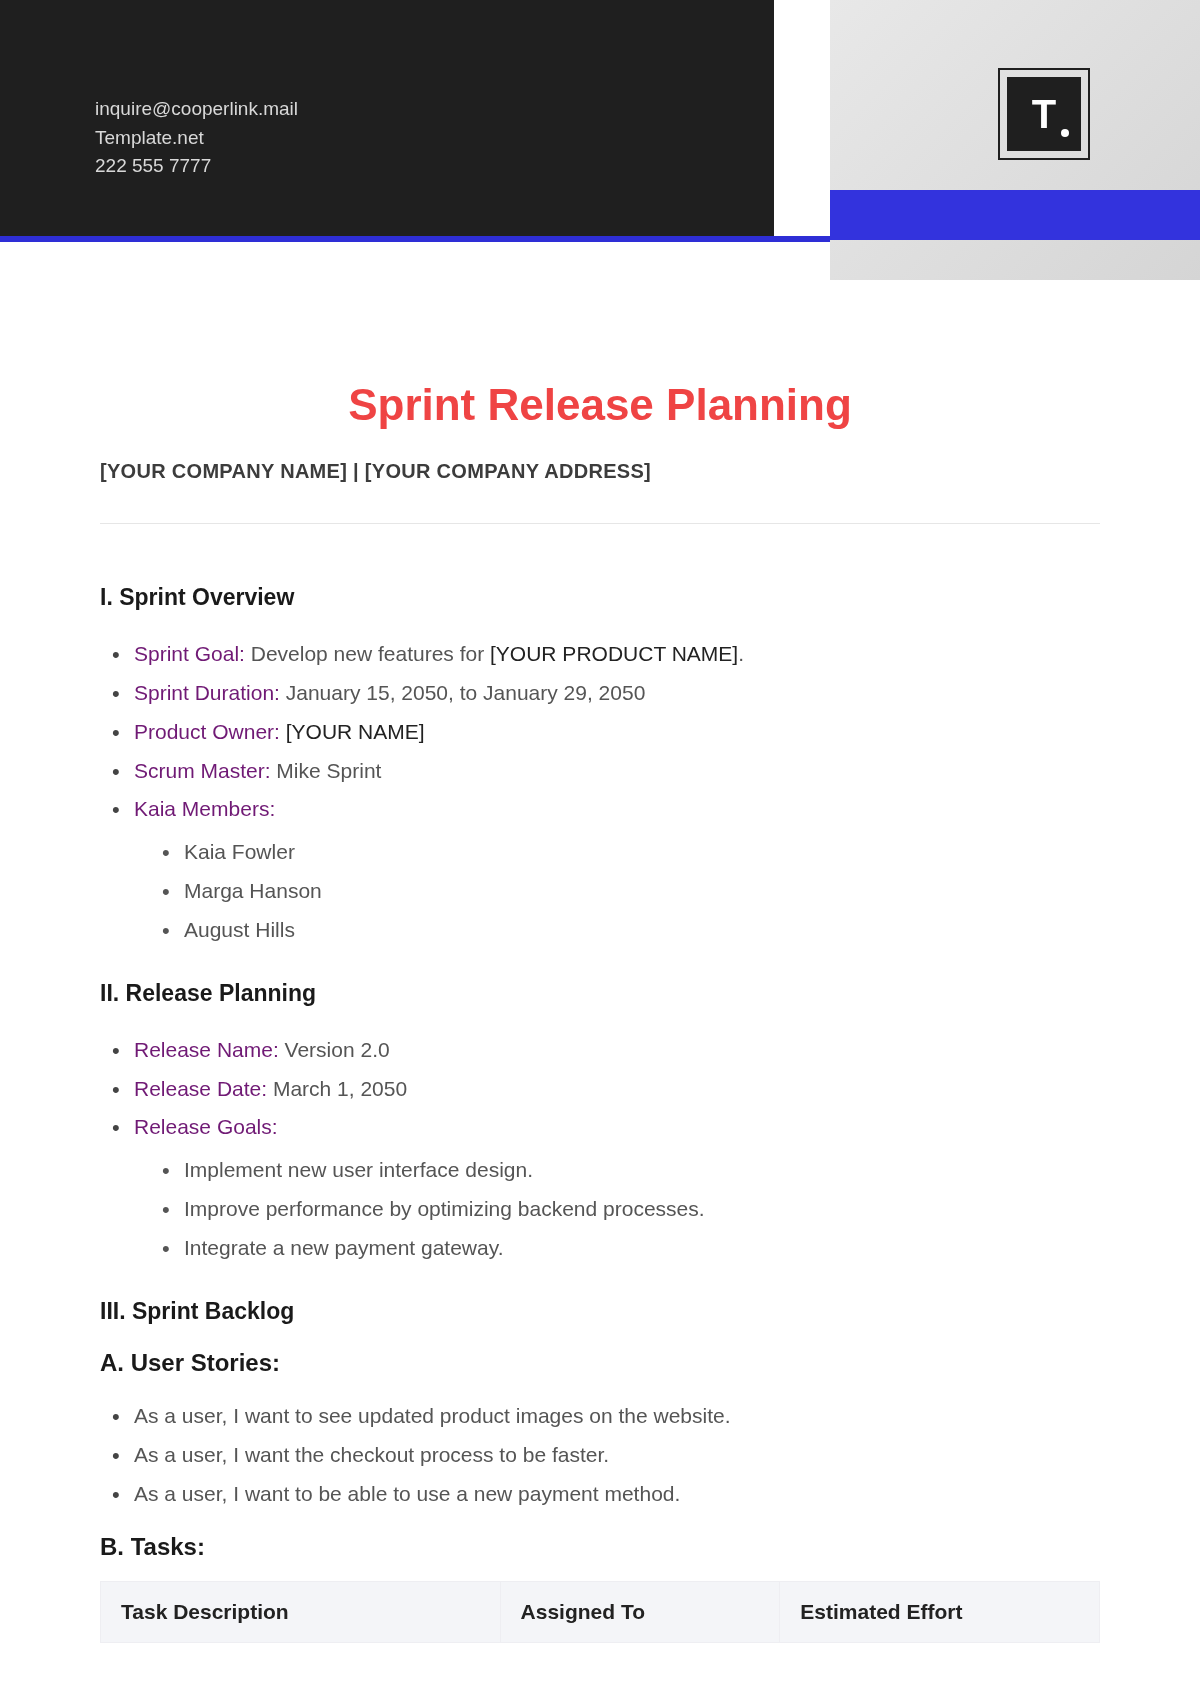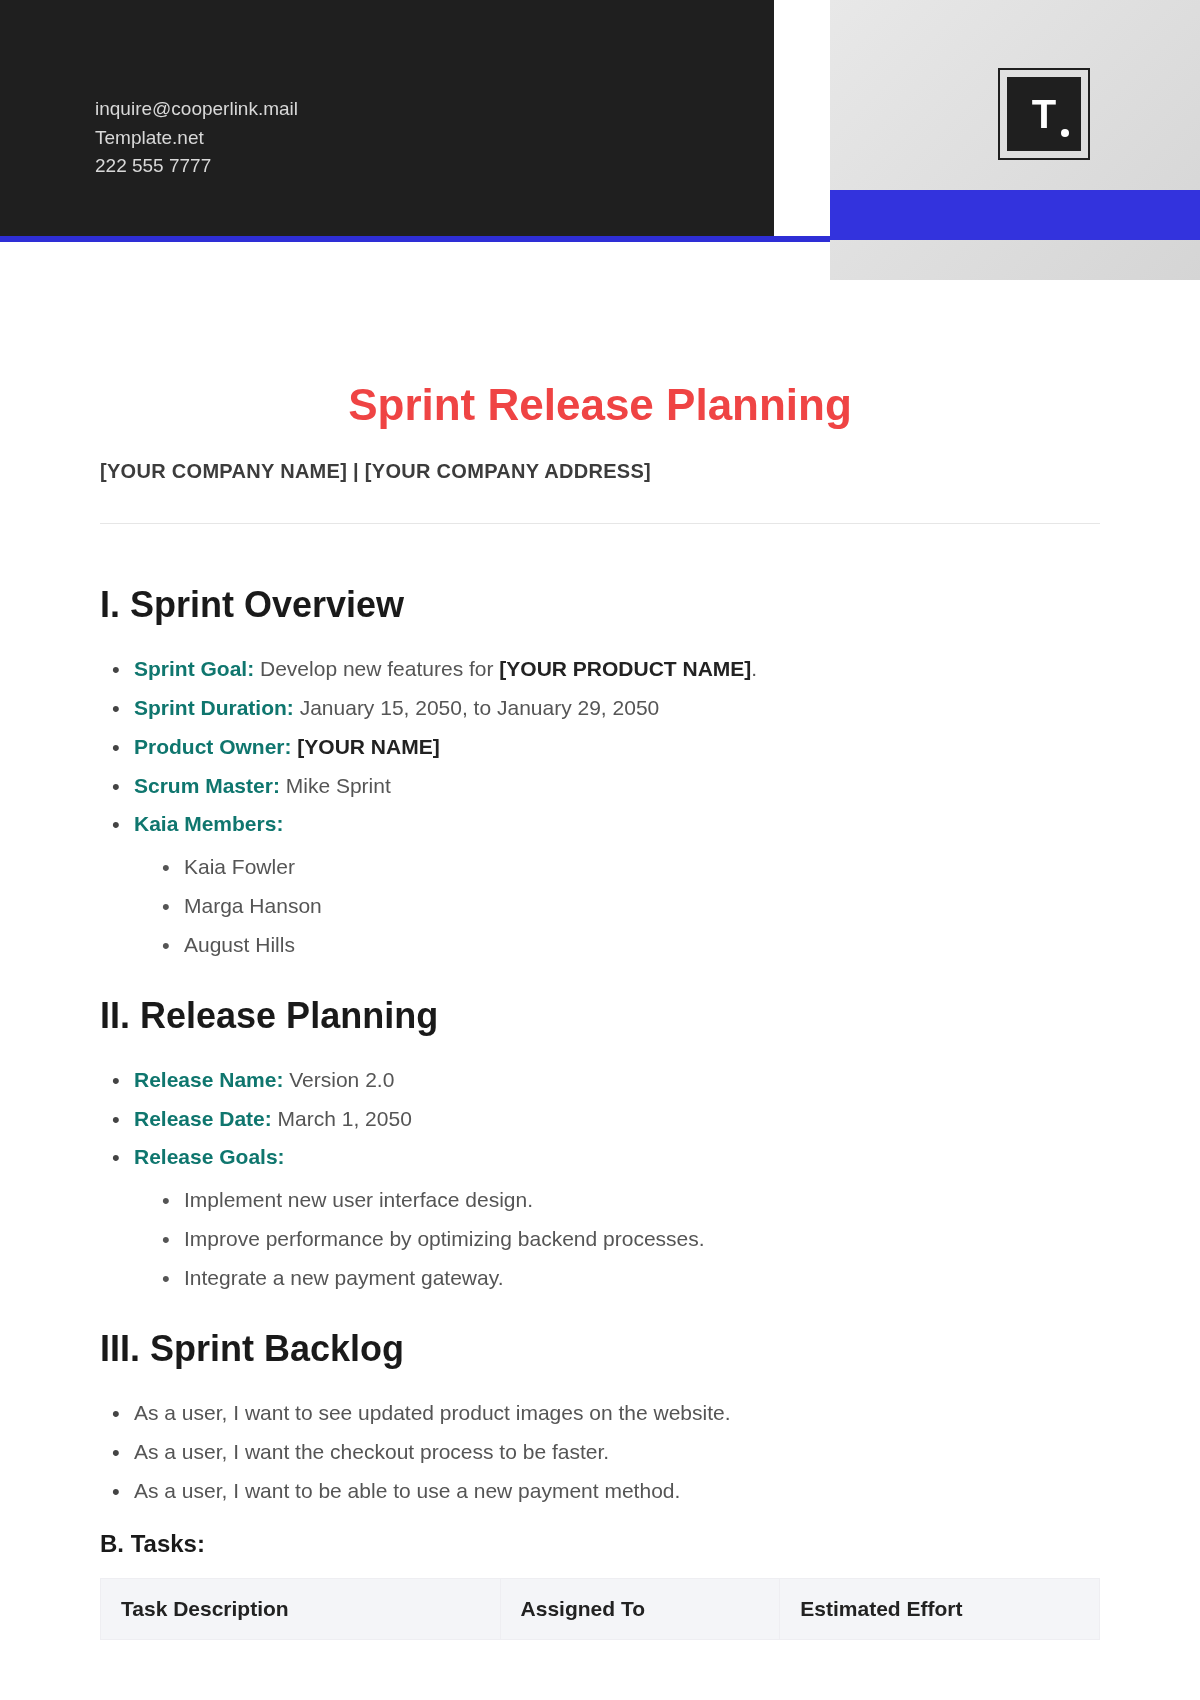--- a/index.html
+++ b/index.html
@@ -100,21 +100,21 @@
       color: #3c3c3c;
       letter-spacing: 0.3px;
       margin-bottom: 40px;
     }
     .divider {
       border: none;
       border-top: 1px solid #e6e6e6;
       margin-bottom: 60px;
     }
     h2.section {
-      font-size: 36px;
+      font-size: 23px;
       font-weight: 700;
       color: #1a1a1a;
       margin-top: 30px;
       margin-bottom: 24px;
     }
     h3.subsection {
       font-size: 24px;
       font-weight: 700;
       color: #1a1a1a;
       margin-top: 20px;
@@ -132,25 +132,25 @@
       color: #555;
     }
     ul.bullets > li::before {
       content: "•";
       position: absolute;
       left: 0;
       color: #444;
       font-size: 22px;
     }
     ul.bullets > li .label {
-      font-weight: 700;
-      color: #0f766e;
+      font-weight: 400;
+      color: #701a75;
     }
     ul.bullets > li .ph {
-      font-weight: 700;
+      font-weight: 400;
       color: #222;
     }
     ul.sub-bullets {
       list-style: none;
       padding-left: 28px;
       margin-top: 4px;
     }
     ul.sub-bullets > li {
       position: relative;
       padding-left: 22px;
@@ -247,20 +247,21 @@
       <span class="label">Release Goals:</span>
       <ul class="sub-bullets">
         <li>Implement new user interface design.</li>
         <li>Improve performance by optimizing backend processes.</li>
         <li>Integrate a new payment gateway.</li>
       </ul>
     </li>
   </ul>
 
   <h2 class="section">III. Sprint Backlog</h2>
+  <h3 class="subsection">A. User Stories:</h3>
   <ul class="bullets">
     <li>As a user, I want to see updated product images on the website.</li>
     <li>As a user, I want the checkout process to be faster.</li>
     <li>As a user, I want to be able to use a new payment method.</li>
   </ul>
 
   <h3 class="subsection">B. Tasks:</h3>
   <table class="tasks">
     <thead>
       <tr>

